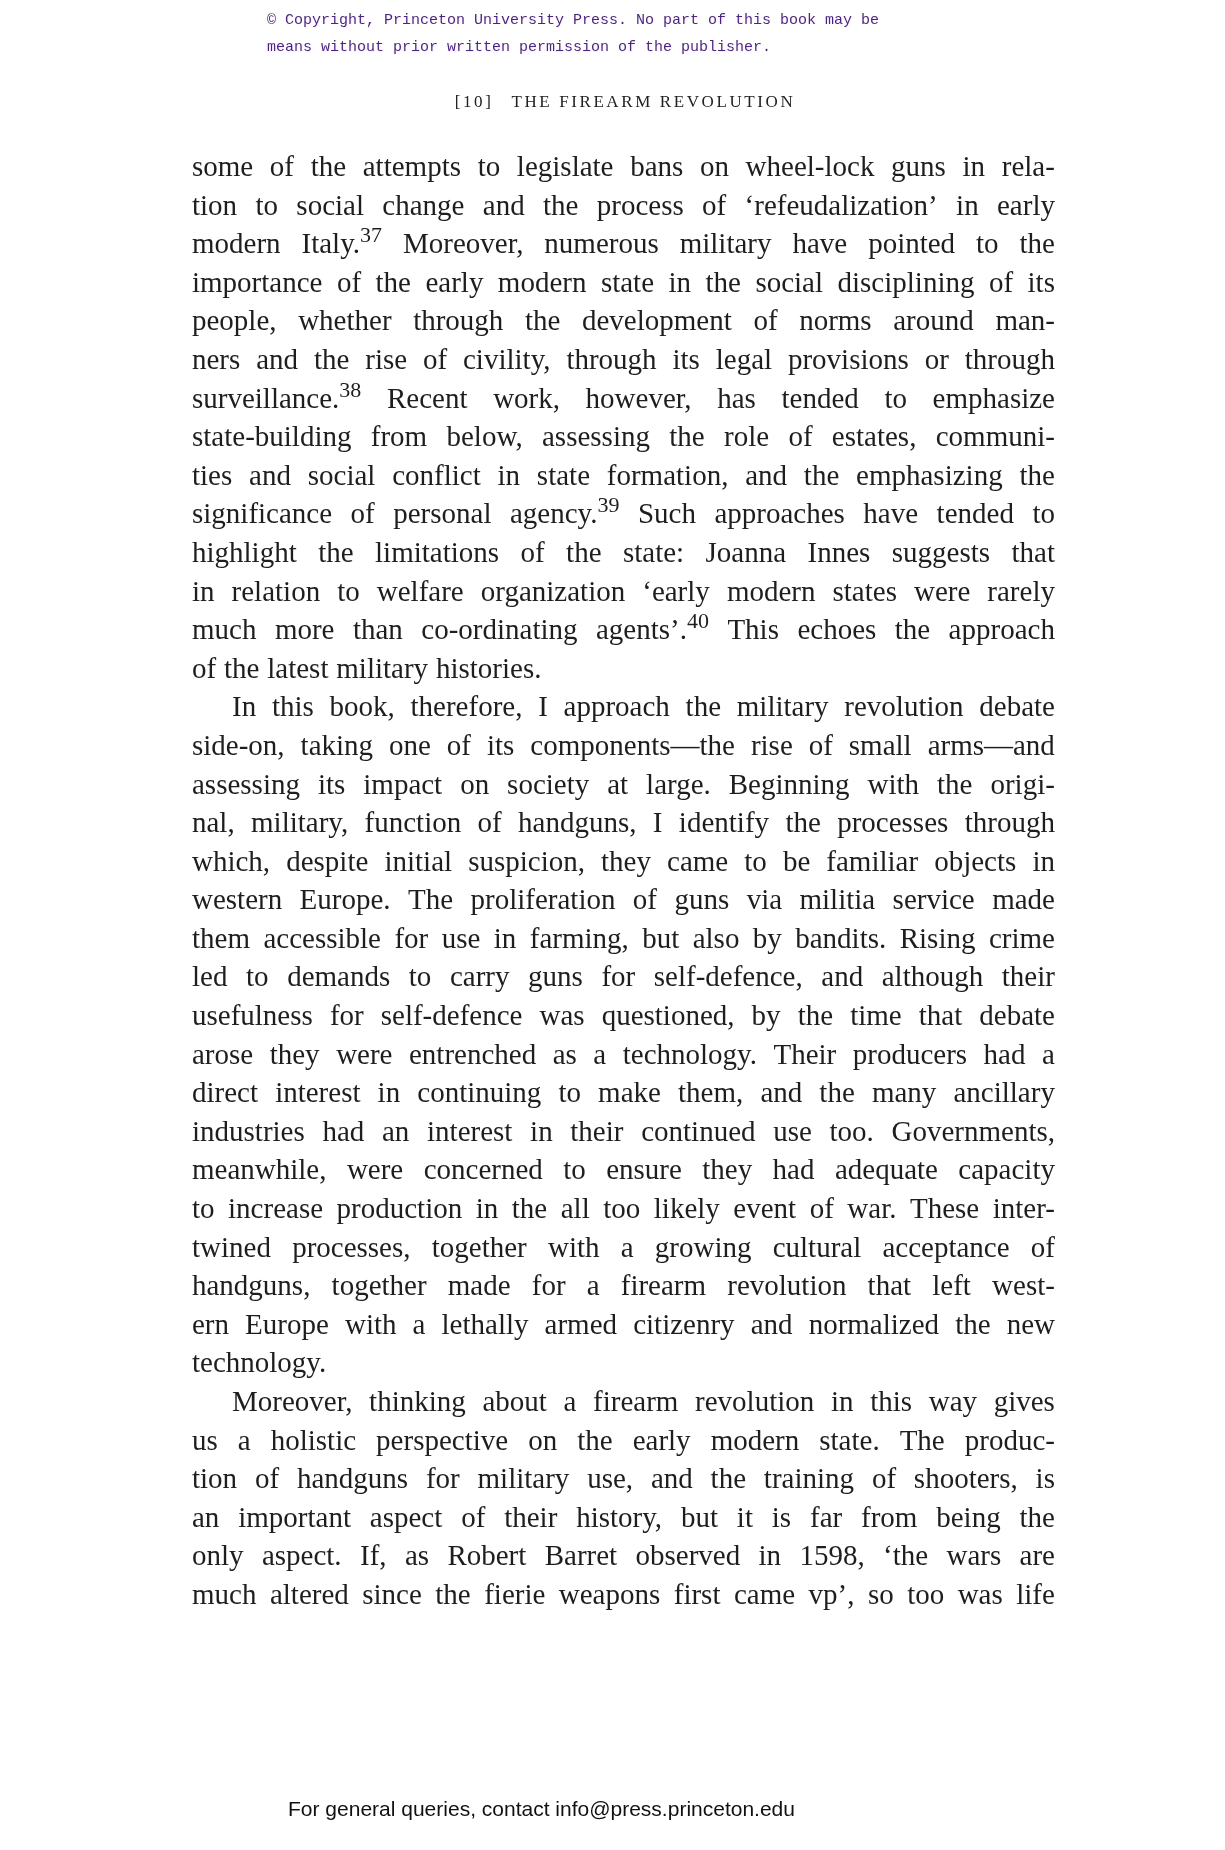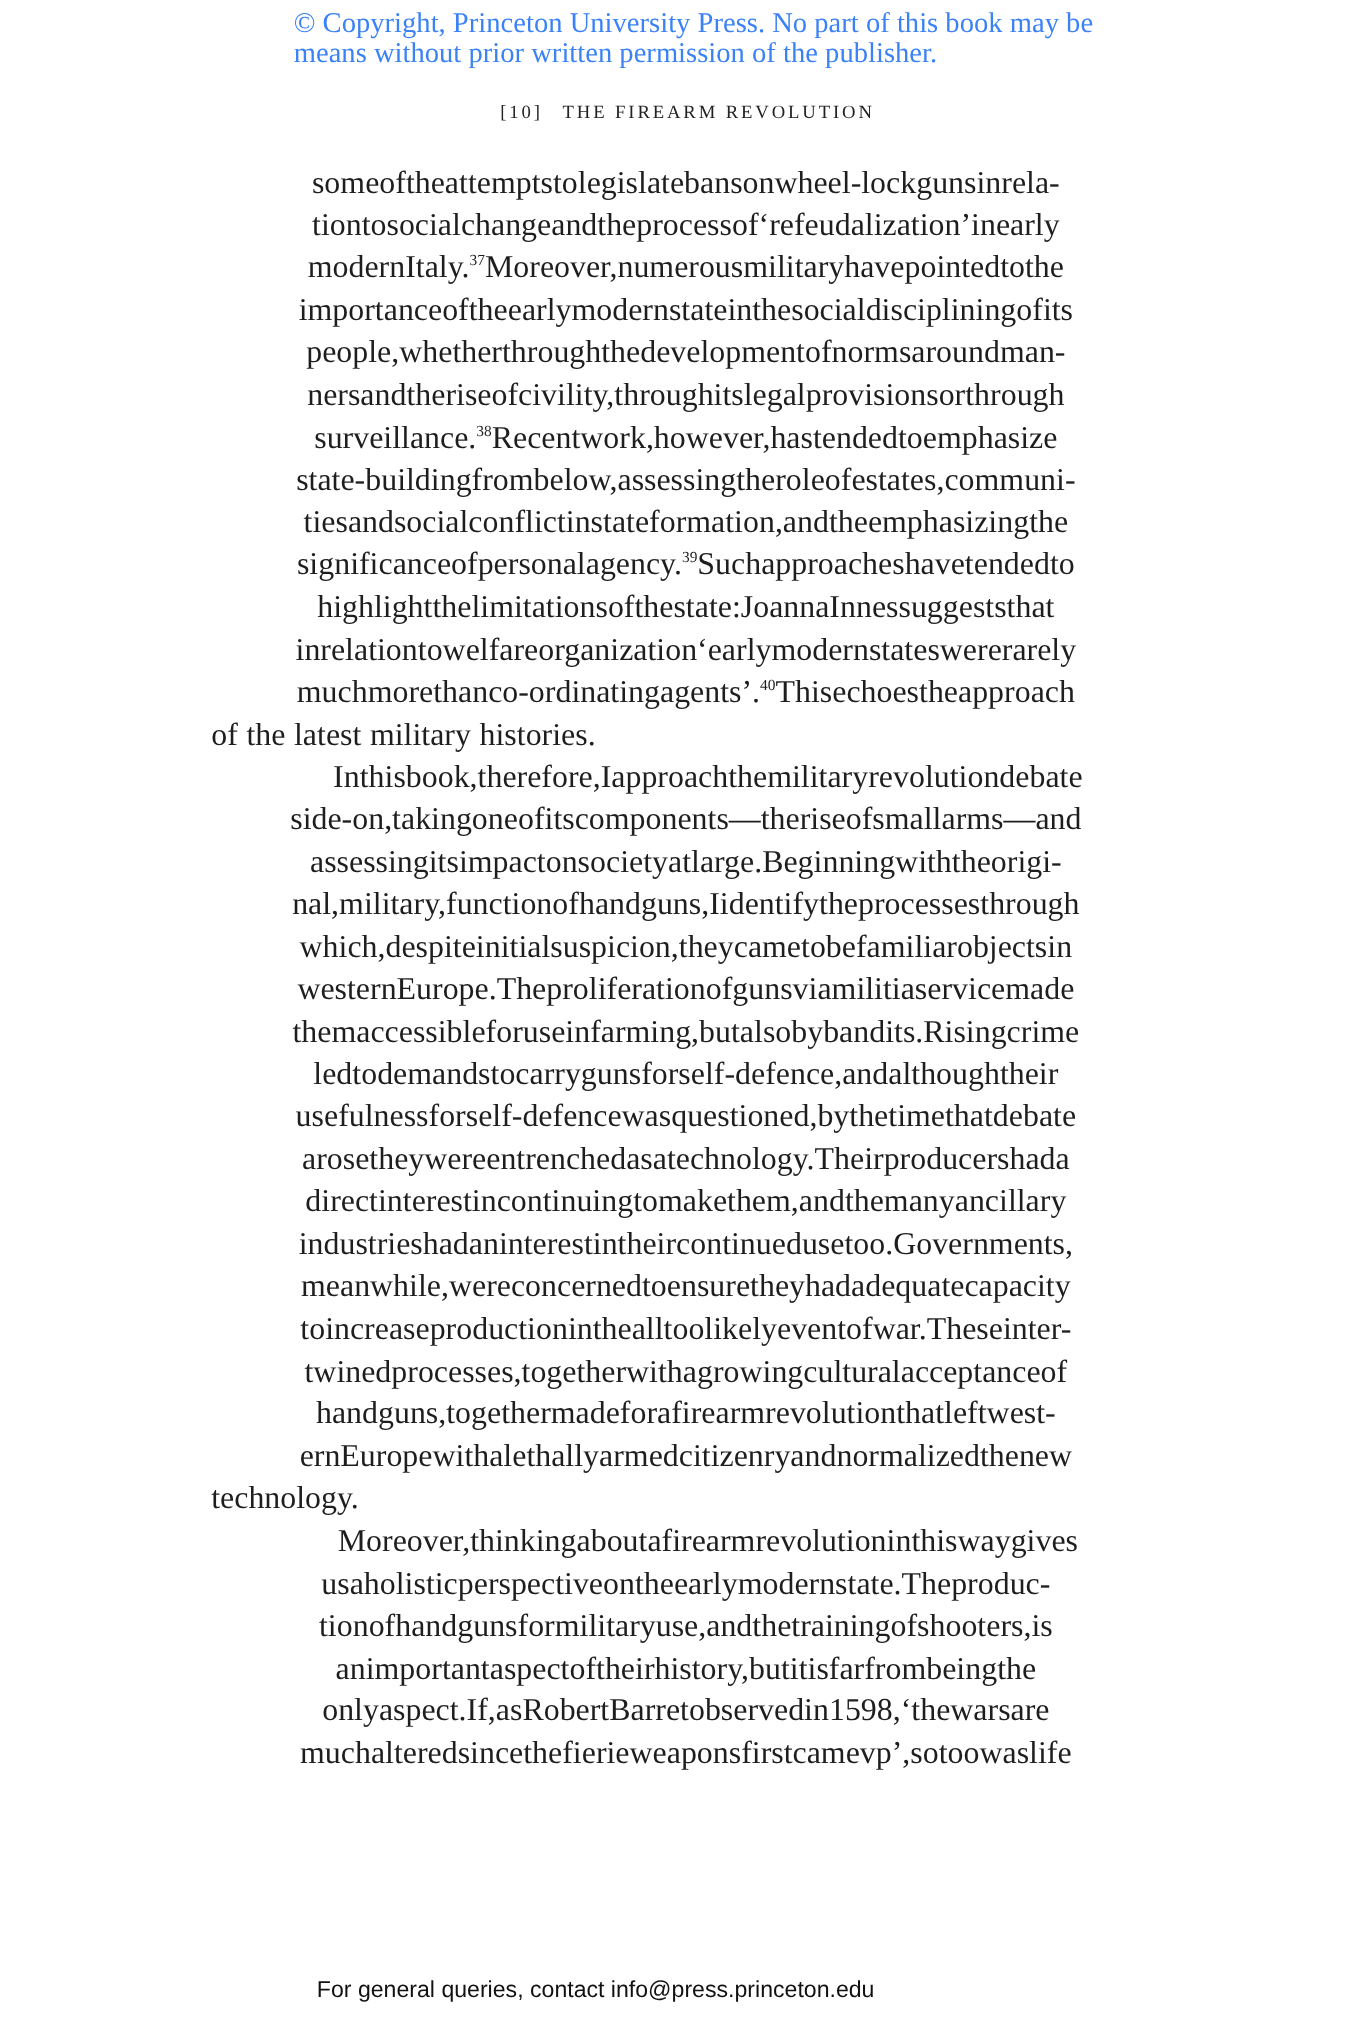--- a/index.html
+++ b/index.html
@@ -12,24 +12,24 @@
     height: 1850px;
     position: relative;
     overflow: hidden;
     color: #1e1e1e;
   }
   .copyright {
     position: absolute;
     left: 267px;
     top: 8px;
     width: 700px;
-    font-family: Liberation Serif, serif;
-    font-size: 26px;
+    font-family: Liberation Mono, monospace;
+    font-size: 15px;
     line-height: 26.5px;
-    color: #3b82f6;
+    color: #4c1d95;
   }
   .copyright .cline {
     display: block;
     white-space: nowrap;
   }
   .running-head {
     position: absolute;
     left: 0;
     width: 1250px;
     top: 92px;
@@ -62,30 +62,30 @@
     overflow: visible;
   }
   .line.last {
     text-align: left;
     text-align-last: left;
   }
   .line.indent {
     padding-left: 40px;
   }
   .line sup {
-    font-size: 14px;
+    font-size: 22px;
     line-height: 0;
     vertical-align: 0;
     position: relative;
     top: -11px;
   }
   
   .line .w {
     display: flex;
-    justify-content: center;
+    justify-content: space-between;
     width: 100%;
   }
   .footer {
     position: absolute;
     left: 0;
     width: 1085px;
     top: 1797px;
     text-align: center;
     font-family: "Liberation Sans", sans-serif;
     font-size: 21px;

